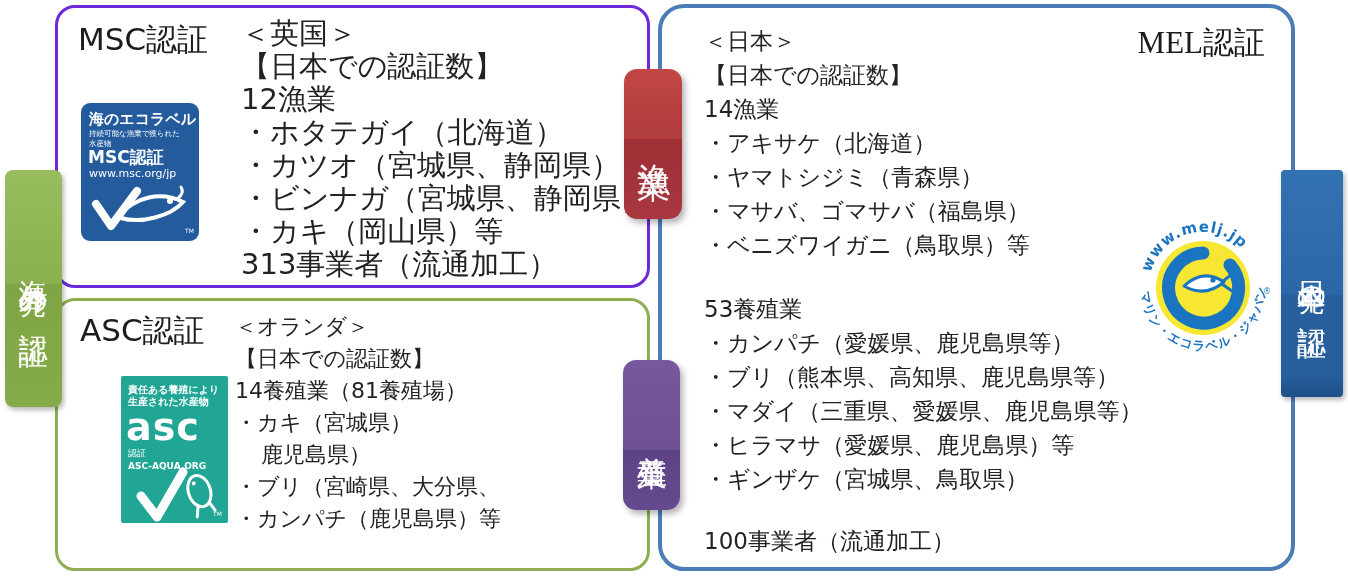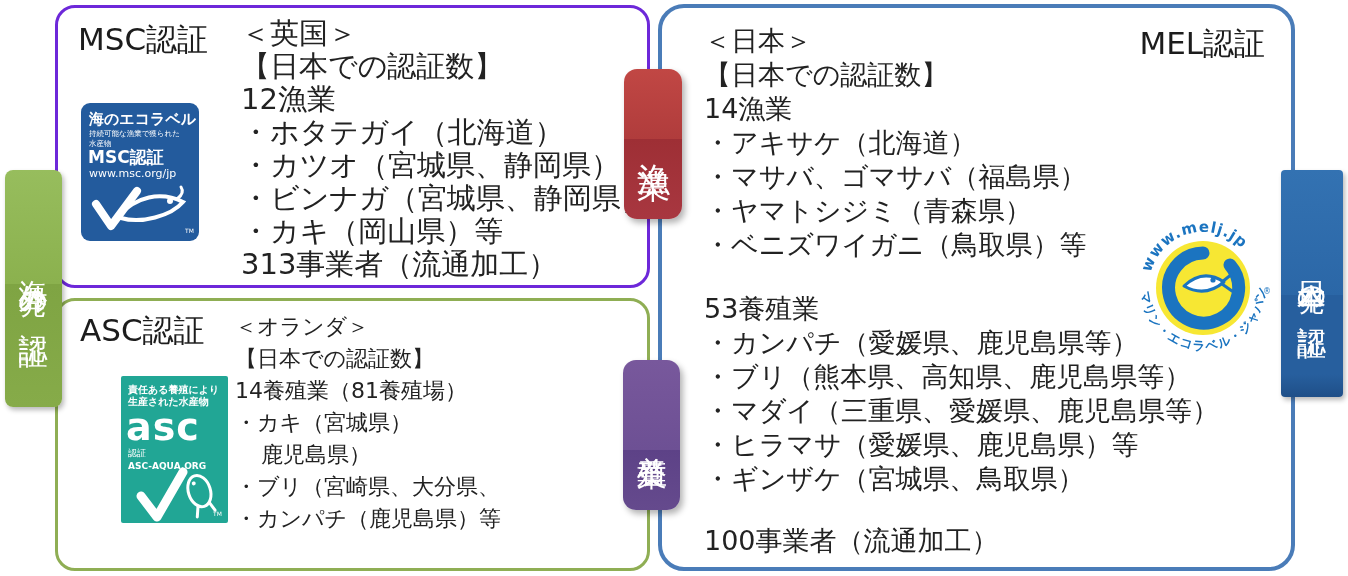--- a/index.html
+++ b/index.html
@@ -8,30 +8,30 @@
     font-family:"DejaVu Sans","Liberation Sans",sans-serif;color:#222222;
   }
   .box{position:absolute;box-sizing:border-box;background:#ffffff;}
   .msc-box{left:55px;top:5px;width:595px;height:283px;border:3px solid #6d28d9;border-radius:20px;}
   .asc-box{left:55px;top:298px;width:595px;height:273px;border:3px solid #8fae54;border-radius:20px;}
   .mel-box{left:658px;top:4px;width:637px;height:567px;border:4px solid #4a7cb8;border-radius:26px;}
 
   .box-title{position:absolute;font-size:31px;line-height:1.1;color:#1c1c1c;white-space:nowrap;}
   .msc-box .box-title{left:20px;top:14px;}
   .asc-box .box-title{left:22px;top:12px;}
-  .mel-box .box-title{right:26px;top:18px;}
+  .mel-box .box-title{right:26px;top:18px;font-family:Liberation Serif, serif;}
 
   .col{position:absolute;white-space:nowrap;}
   .msc-col{left:183px;top:9px;}
   .msc-col .line{height:33px;line-height:33px;font-size:29px;}
   .asc-col{left:177px;top:10px;}
   .asc-col .line{height:32px;line-height:32px;font-size:22px;}
   .asc-col .line.indent{padding-left:26px;}
   .mel-col{left:42px;top:16px;}
-  .mel-col .line{height:34px;line-height:34px;font-size:27px;}
+  .mel-col .line{height:34px;line-height:34px;font-size:23px;}
   .spacer30{height:30px;}
   .spacer28{height:28px;}
 
   .side-label{
     position:absolute;color:#ffffff;display:flex;align-items:center;justify-content:center;
     writing-mode:vertical-rl;text-orientation:upright;z-index:5;white-space:nowrap;
     box-shadow:2px 3px 5px rgba(0,0,0,0.28);
   }
   .label-green{
     left:5px;top:170px;width:57px;height:237px;border-radius:8px;font-size:29px;letter-spacing:5px;
@@ -154,22 +154,22 @@
         </text>
         <text x="131" y="100" font-size="8" fill="#1b74c0">®</text>
       </svg>
     </div>
 
     <div class="col mel-col">
       <div class="line">＜日本＞</div>
       <div class="line">【日本での認証数】</div>
       <div class="line">14漁業</div>
       <div class="line">・アキサケ（北海道）</div>
+      <div class="line">・ヤマトシジミ（青森県）</div>
       <div class="line">・マサバ、ゴマサバ（福島県）</div>
-      <div class="line">・ヤマトシジミ（青森県）</div>
       <div class="line">・ベニズワイガニ（鳥取県）等</div>
       <div class="spacer30"></div>
       <div class="line">53養殖業</div>
       <div class="line">・カンパチ（愛媛県、鹿児島県等）</div>
       <div class="line">・ブリ（熊本県、高知県、鹿児島県等）</div>
       <div class="line">・マダイ（三重県、愛媛県、鹿児島県等）</div>
       <div class="line">・ヒラマサ（愛媛県、鹿児島県）等</div>
       <div class="line">・ギンザケ（宮城県、鳥取県）</div>
       <div class="spacer28"></div>
       <div class="line">100事業者（流通加工）</div>

